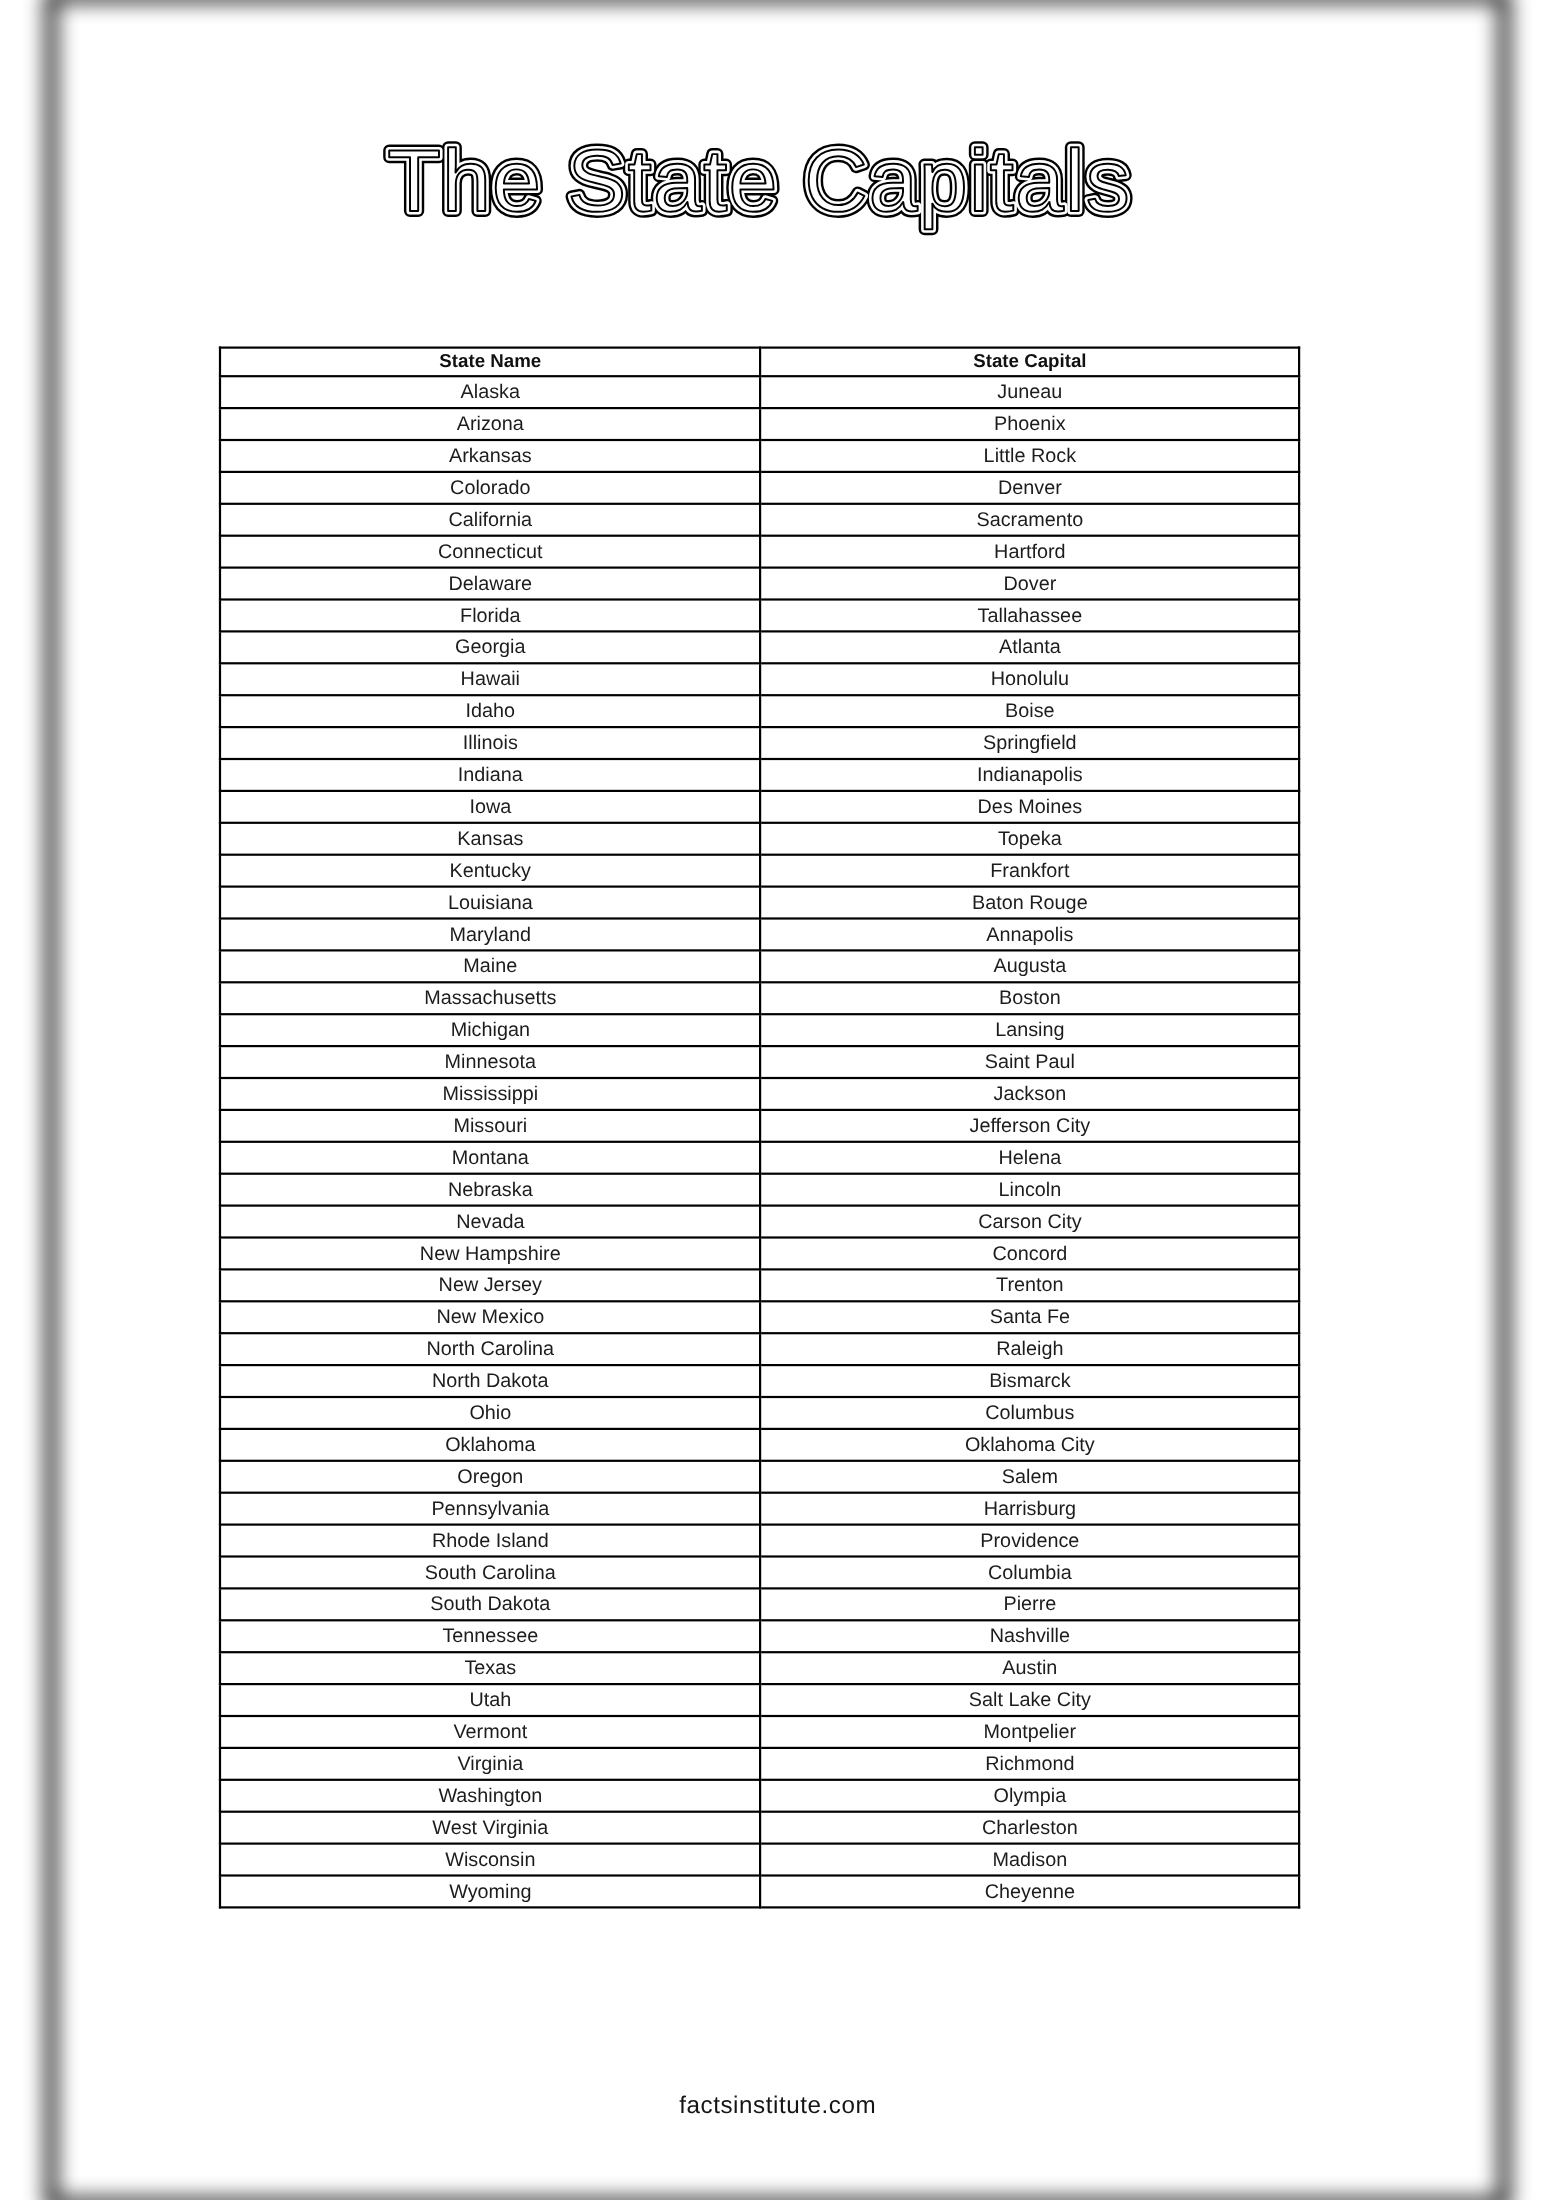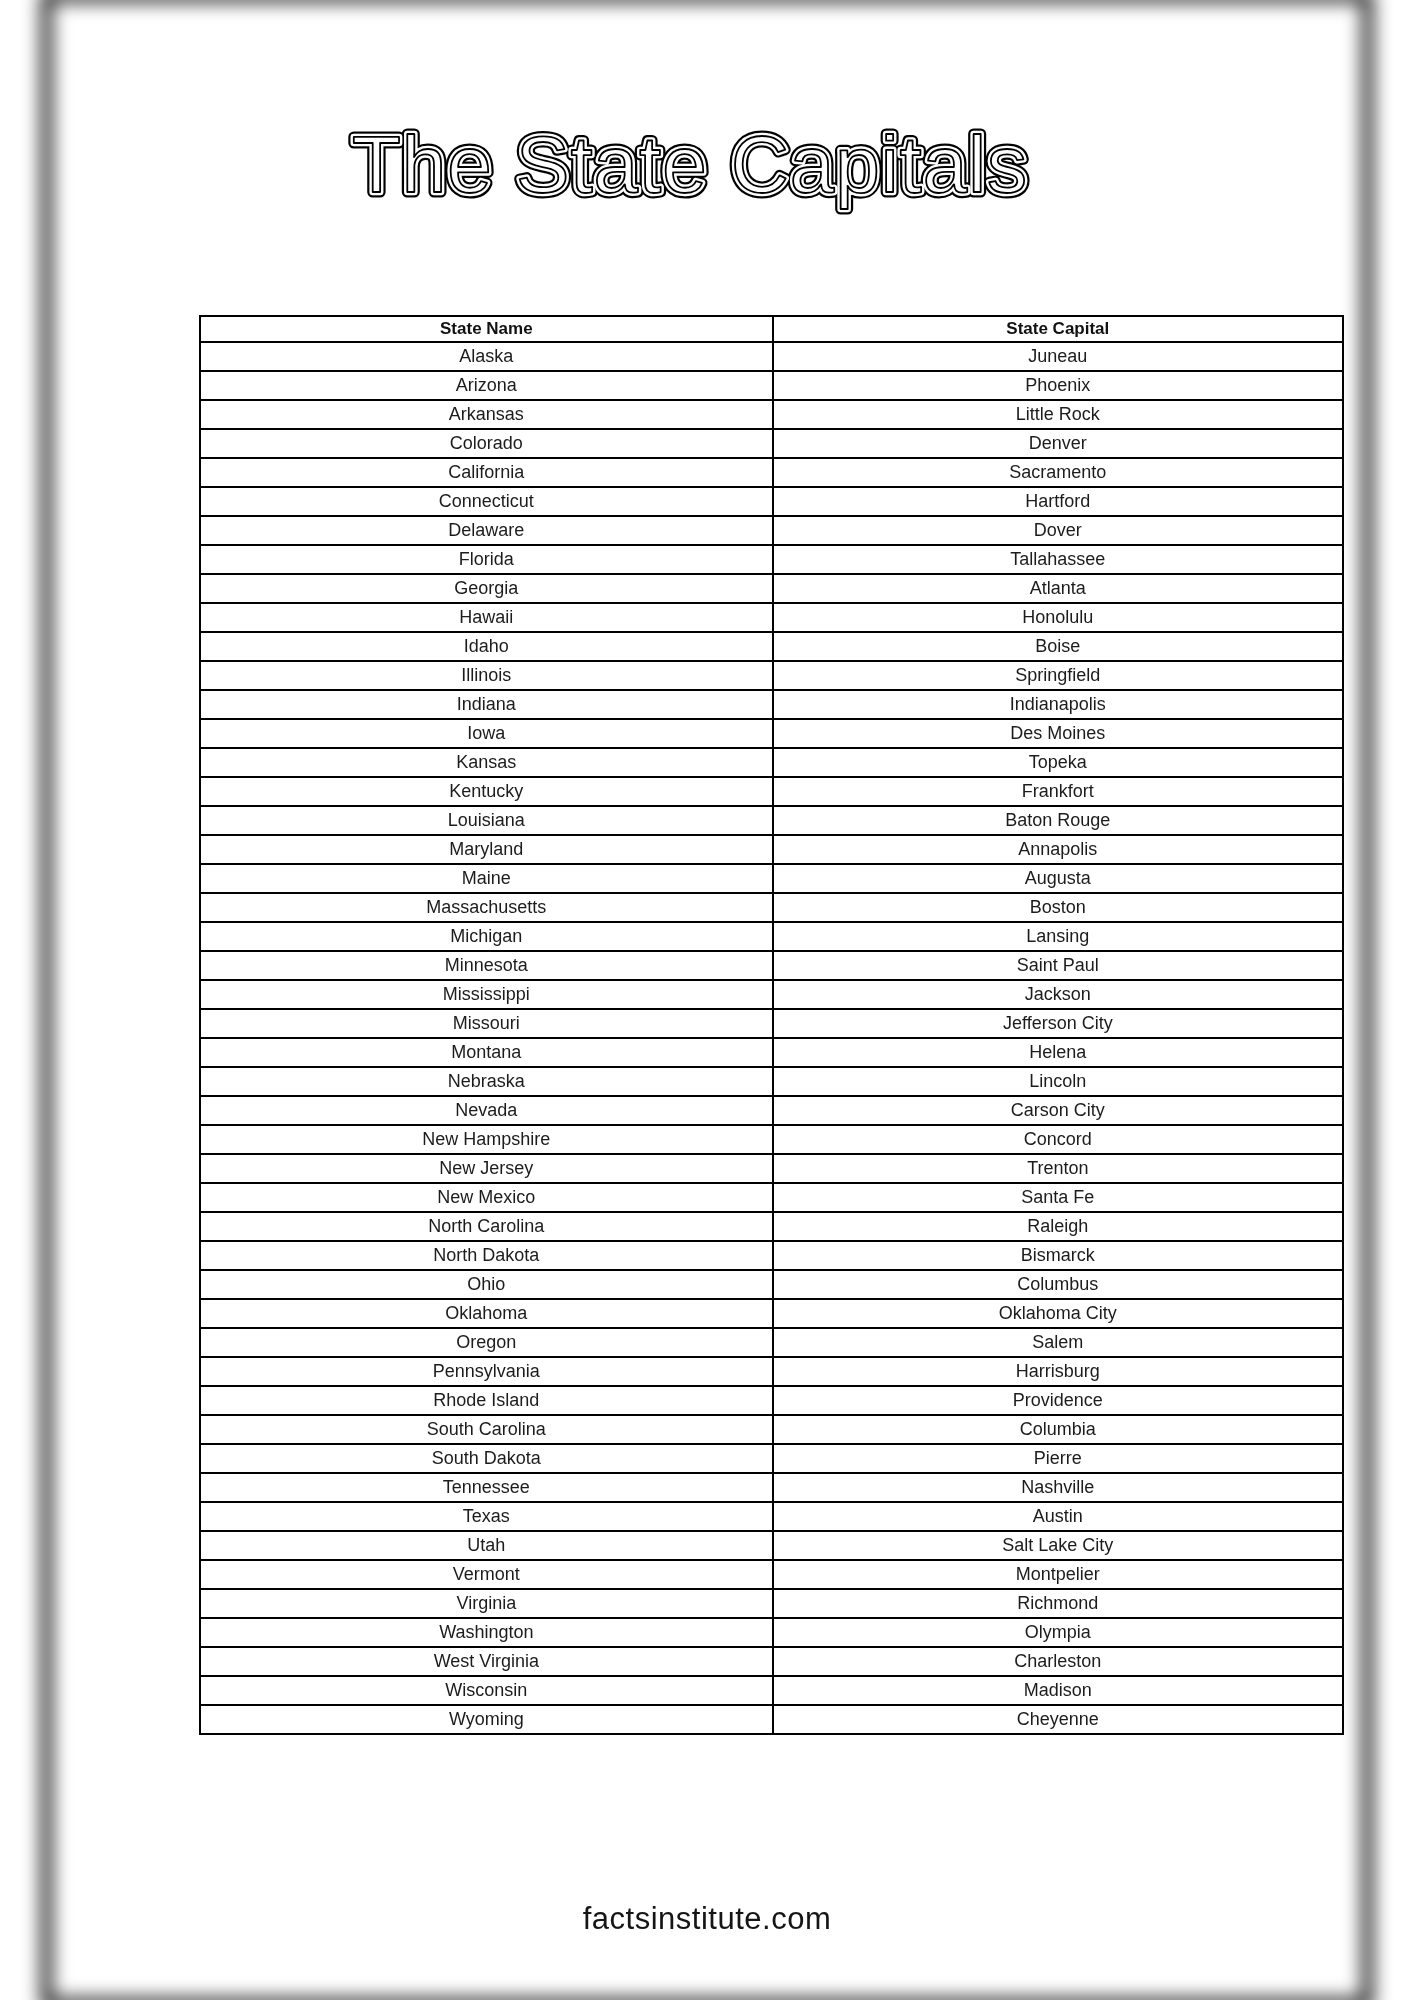--- a/index.html
+++ b/index.html
@@ -33,29 +33,29 @@
     left: 199px;
     width: 983px;
     height: 110px;
   }
   .footer {
     position: absolute;
     top: 1901px;
     left: 0;
     width: 1414px;
     text-align: center;
-    font-size: 31px;
+    font-size: 22px;
     letter-spacing: 0.5px;
     color: #151515;
   }
   table.capitals {
     position: absolute;
     top: 315px;
     left: 199px;
-    width: 1145px;
+    width: 983px;
     border-collapse: collapse;
     table-layout: fixed;
   }
   .capitals th, .capitals td {
     border: 2px solid #000000;
     text-align: center;
     vertical-align: middle;
     padding: 0;
     overflow: hidden;
     white-space: nowrap;

